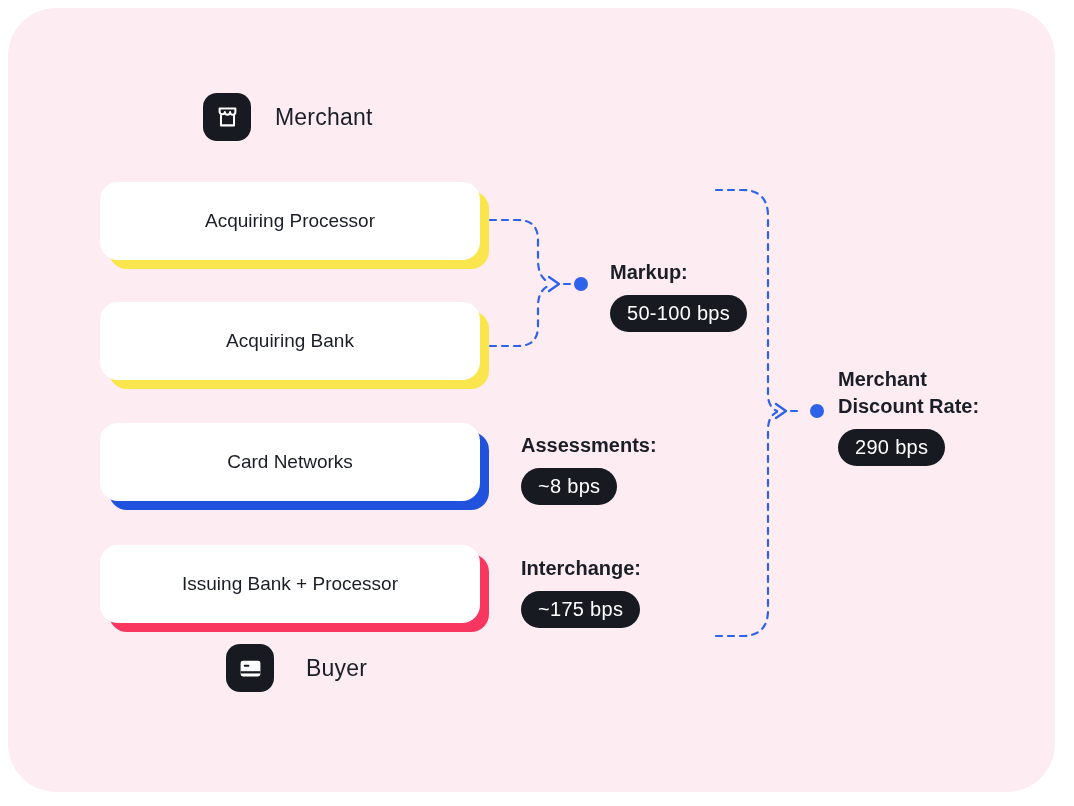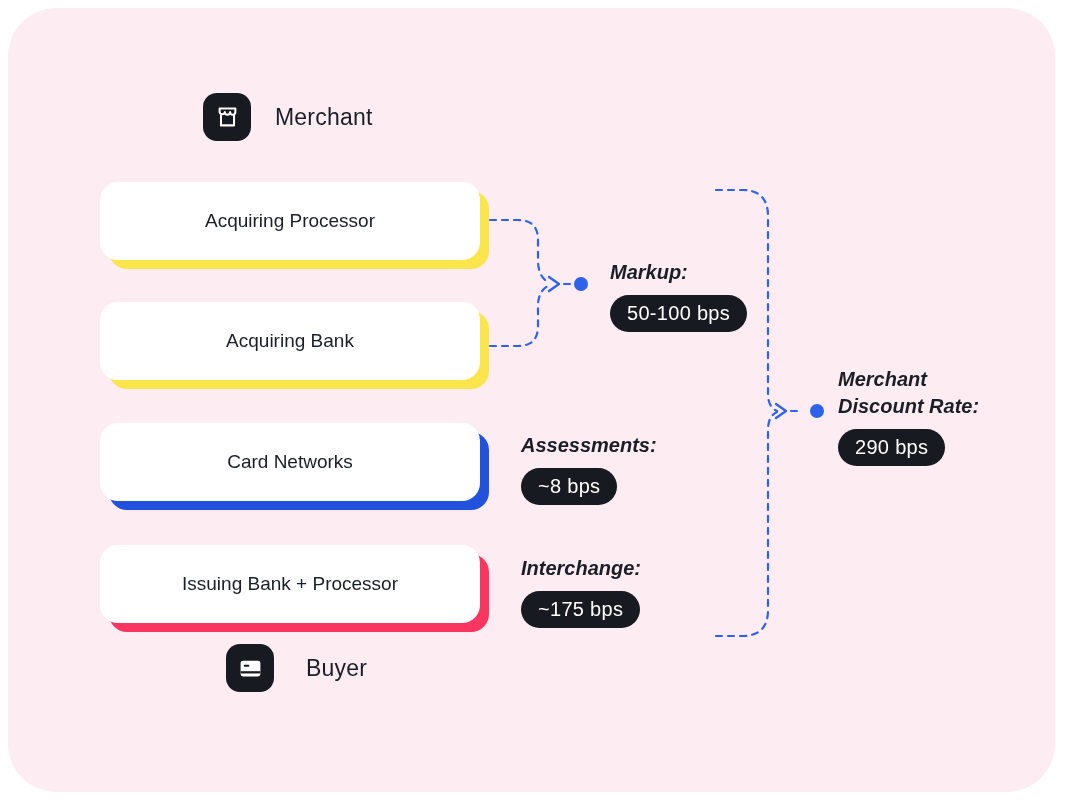--- a/index.html
+++ b/index.html
@@ -32,21 +32,21 @@
   .card{
     position:absolute;left:100px;width:380px;height:78px;border-radius:18px;
     background:var(--white);display:flex;align-items:center;justify-content:center;
     font-size:19px;font-weight:500;
   }
   .acc-yellow{box-shadow:9px 9px 0 var(--yellow);align-items:center;}
   .acc-blue{box-shadow:9px 9px 0 var(--blue);}
   .acc-rose{box-shadow:9px 9px 0 var(--rose);}
 
   .fee{position:absolute;}
-  .fee-title{font-size:20px;font-weight:600;line-height:27px;white-space:pre-line;font-style:italic;}
+  .fee-title{font-size:20px;font-weight:600;line-height:27px;white-space:pre-line;}
   .pill{
     display:inline-block;margin-top:9px;background:var(--dark);color:var(--white);
     font-size:20px;font-weight:500;padding:7px 17px;border-radius:999px;letter-spacing:.3px;
   }
   .fee-markup{left:610px;top:259px;}
   .fee-assessments{left:521px;top:432px;}
   .fee-interchange{left:521px;top:555px;}
   .fee-mdr{left:838px;top:366px;}
   .ent-merchant{left:203px;top:93px;}
   .ent-buyer{left:226px;top:644px;gap:32px;}

